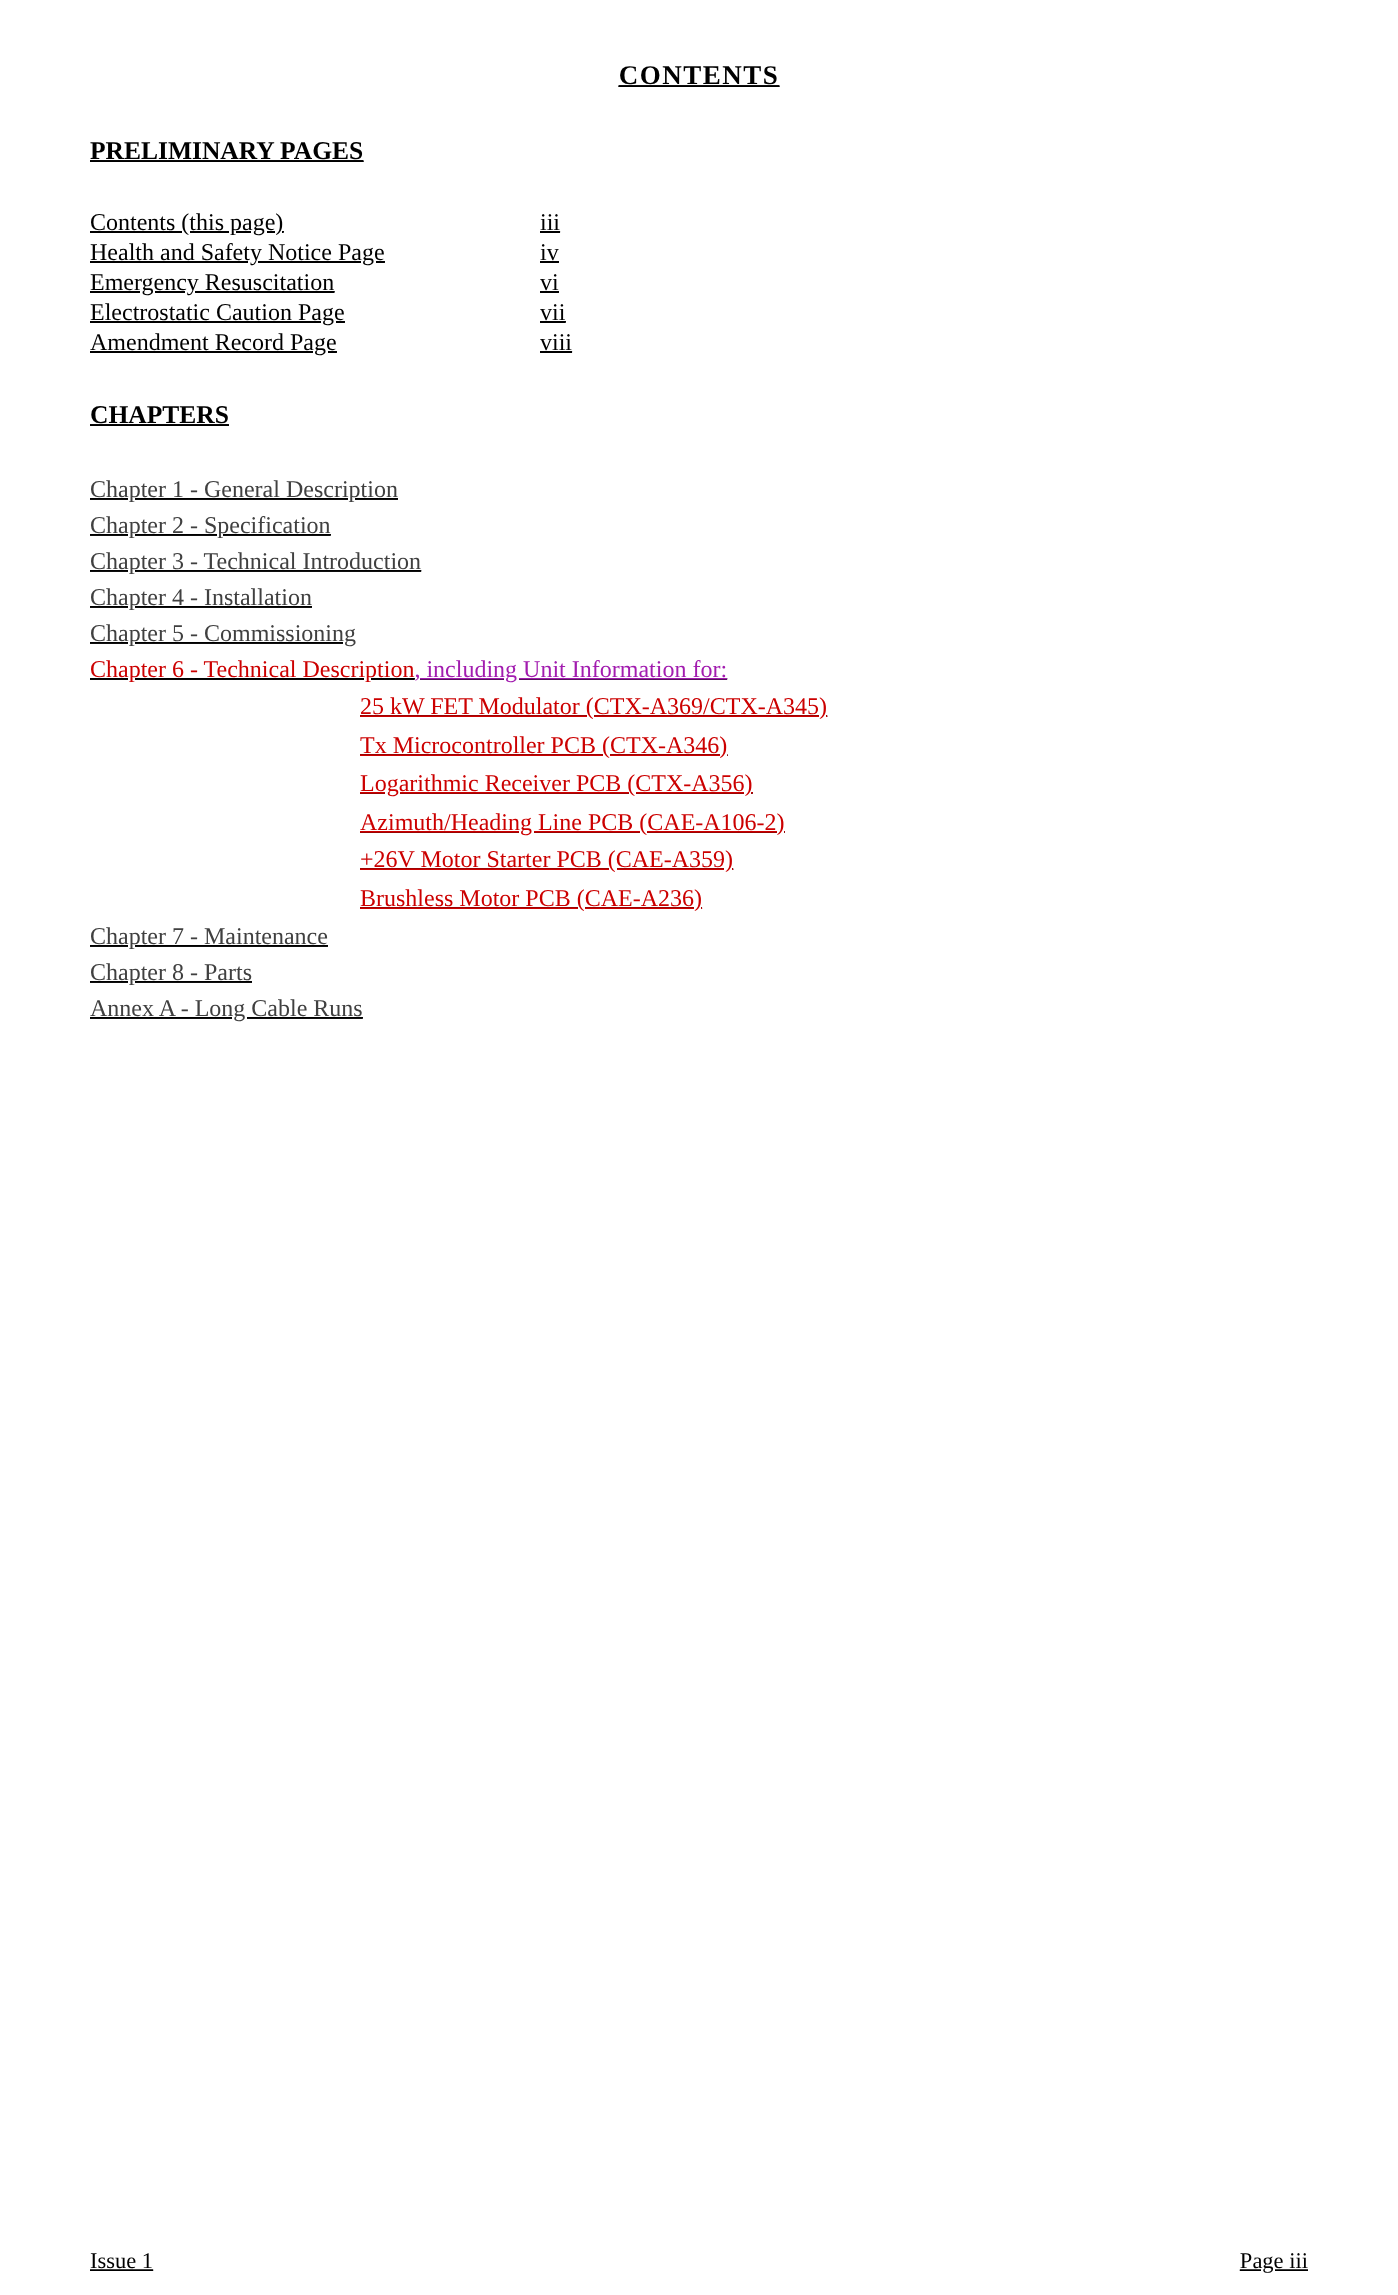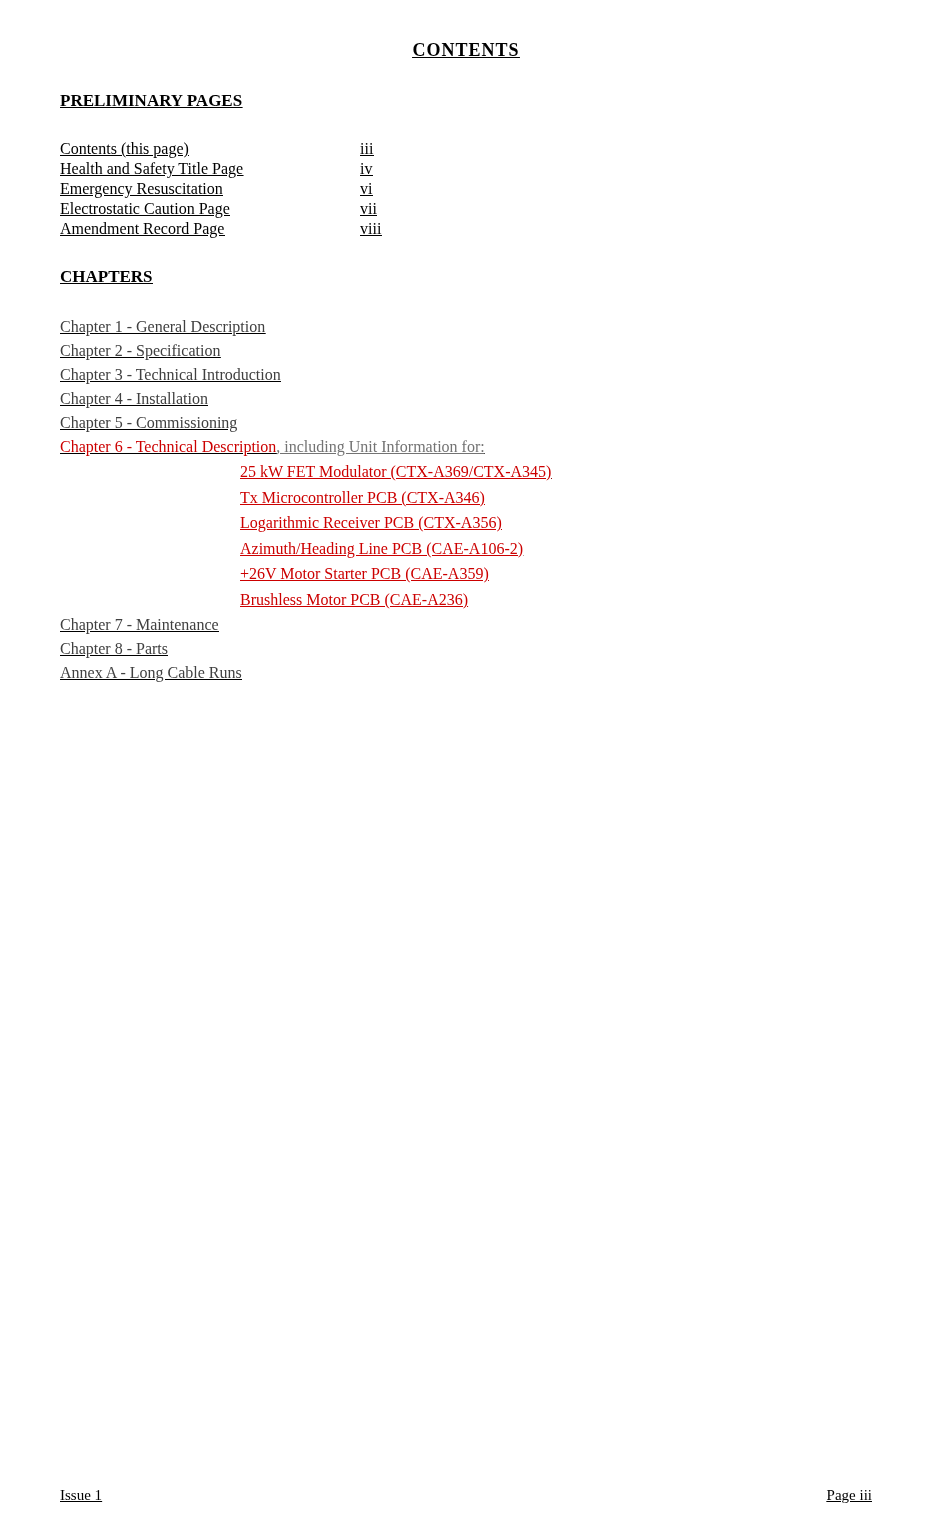--- a/index.html
+++ b/index.html
@@ -82,37 +82,37 @@
       font-size: 16px;
     }
 
     .chapter-6-link {
       color: #cc0000;
       text-decoration: none;
       white-space: nowrap;
     }
 
     .chapter-6-text {
-      color: #737373;
+      color: #a21caf;
     }
 
     .chapter-6-sub {
       margin-left: 180px;
       color: #cc0000;
       font-size: 16px;
       line-height: 1.6;
     }
 
     .chapter-6-sub div {
       display: block;
     }
 
     .footer {
       position: absolute;
-      bottom: 26px;
+      bottom: 13px;
       left: 60px;
       right: 60px;
       display: flex;
       justify-content: space-between;
       font-size: 15px;
     }
   </style>
 </head>
 <body>
 
@@ -123,21 +123,21 @@
   <div class="prelim-section">
     <div class="section-heading">PRELIMINARY PAGES</div>
     <br>
     <table class="prelim-table">
       <tbody>
         <tr>
           <td class="label">Contents (this page)</td>
           <td class="page-num">iii</td>
         </tr>
         <tr>
-          <td class="label">Health and Safety Title Page</td>
+          <td class="label">Health and Safety Notice Page</td>
           <td class="page-num">iv</td>
         </tr>
         <tr>
           <td class="label">Emergency Resuscitation</td>
           <td class="page-num">vi</td>
         </tr>
         <tr>
           <td class="label">Electrostatic Caution Page</td>
           <td class="page-num">vii</td>
         </tr>

